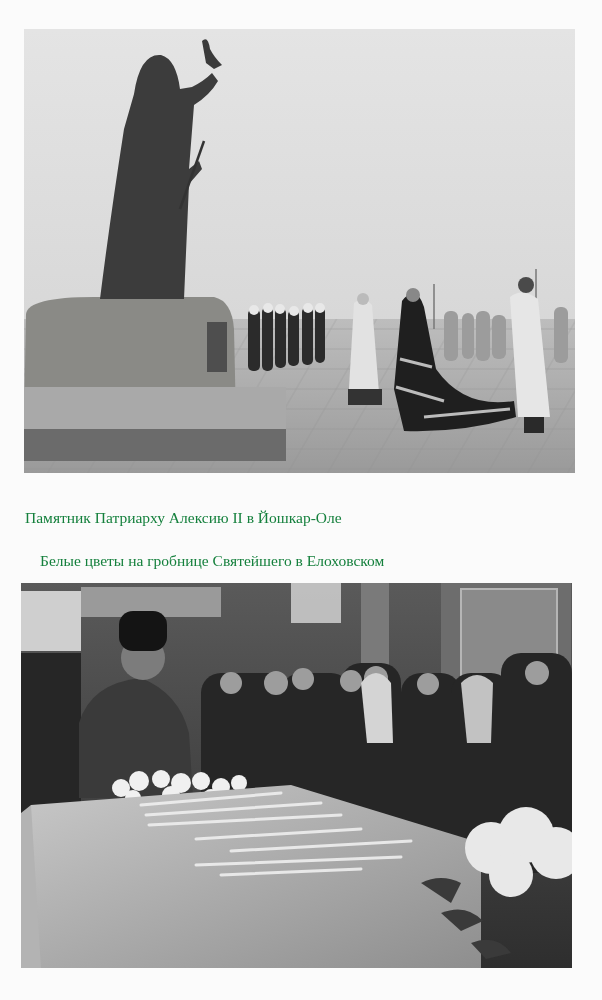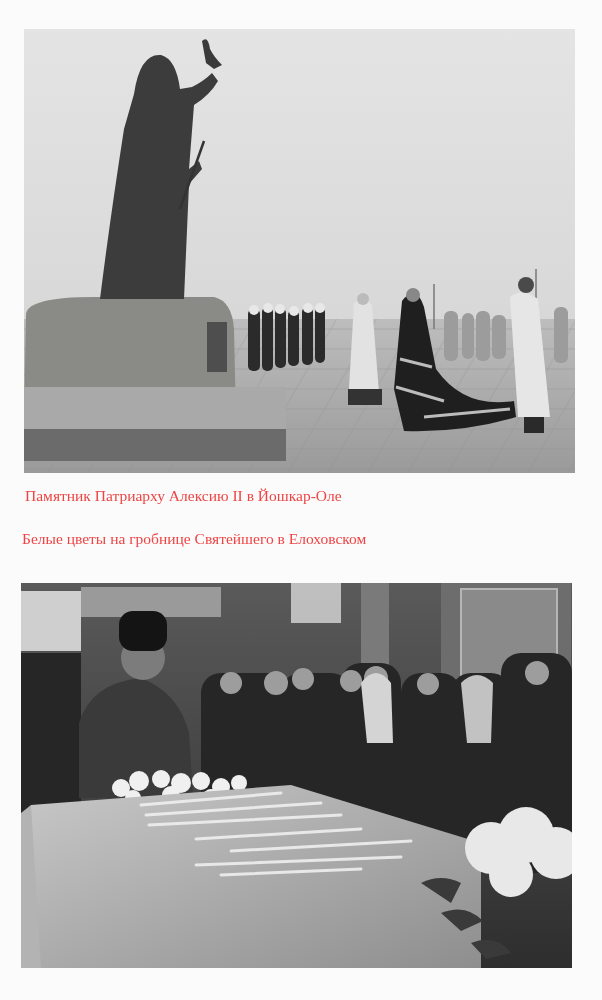--- a/index.html
+++ b/index.html
@@ -1,21 +1,21 @@
 <!DOCTYPE html>
 <html><head>
 <meta charset="utf-8">
 <style>
   html, body { margin:0; padding:0; }
   body {
     width:602px; height:1000px; background:#fbfbfb; position:relative; overflow:hidden;
     font-family: "Liberation Serif", "DejaVu Serif", serif; color:#1a1a1a;
   }
   .photo { position:absolute; overflow:hidden; }
-  .caption { position:absolute; font-size:15.5px; line-height:21px; color:#ef4444; }
+  .caption { position:absolute; font-size:15.5px; line-height:21px; color:#15803d;margin-top:22px; }
   svg { display:block; }
 </style>
 </head>
 <body>
 
 <div class="photo" style="left:24px; top:29px; width:551px; height:444px;">
   <svg width="551" height="444" viewBox="0 0 551 444">
     <defs>
       <linearGradient id="fog" x1="0" y1="0" x2="0" y2="1">
         <stop offset="0" stop-color="#e4e4e4"></stop>
@@ -83,21 +83,21 @@
       <rect x="438" y="284" width="12" height="46" rx="6"></rect>
       <rect x="452" y="282" width="14" height="50" rx="6"></rect>
       <rect x="468" y="286" width="14" height="44" rx="6"></rect>
       <rect x="530" y="278" width="14" height="56" rx="6"></rect>
     </g>
   </svg>
 </div>
 
 <div class="caption" style="left:25px; top:485px;">Памятник Патриарху Алексию II в Йошкар-Оле</div>
 
-<div class="caption" style="left:22px; top:528px;">
+<div class="caption" style="left:40px; top:528px;">
   <div>Белые цветы на гробнице Святейшего в Елоховском</div>
 </div>
 
 <div class="photo" style="left:21px; top:583px; width:551px; height:385px;">
   <svg width="551" height="385" viewBox="0 0 551 385">
     <defs>
       <linearGradient id="interior" x1="0" y1="0" x2="0" y2="1">
         <stop offset="0" stop-color="#5a5a5a"></stop>
         <stop offset="1" stop-color="#2e2e2e"></stop>
       </linearGradient>

